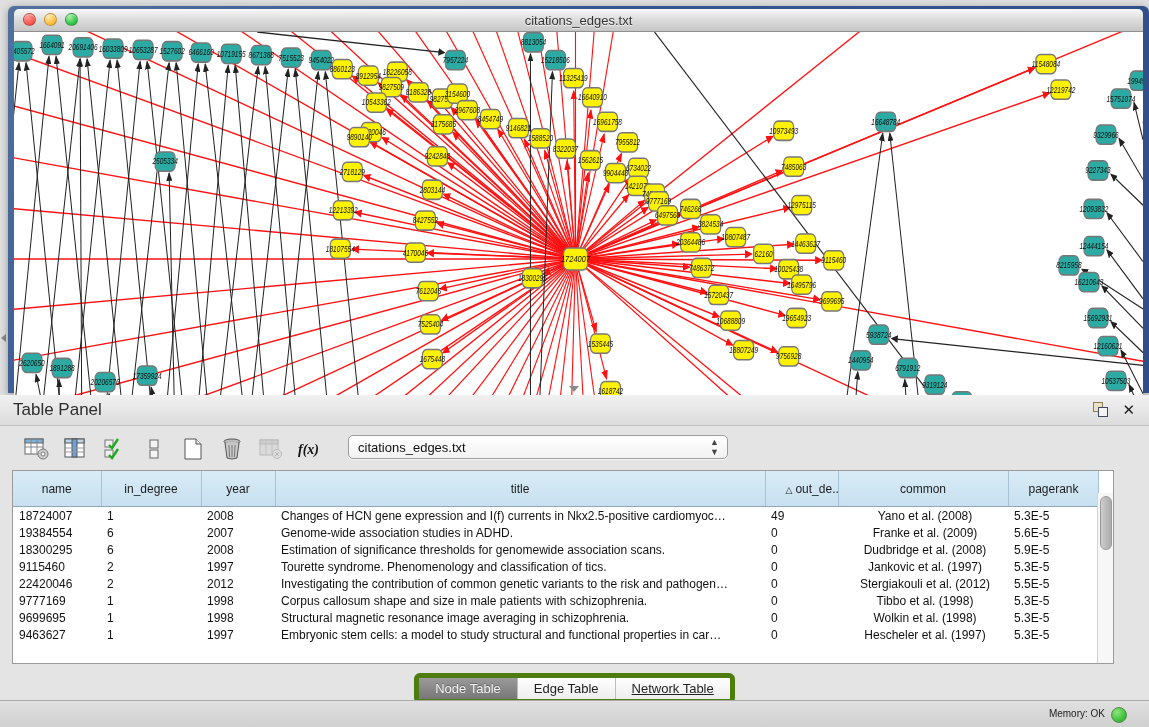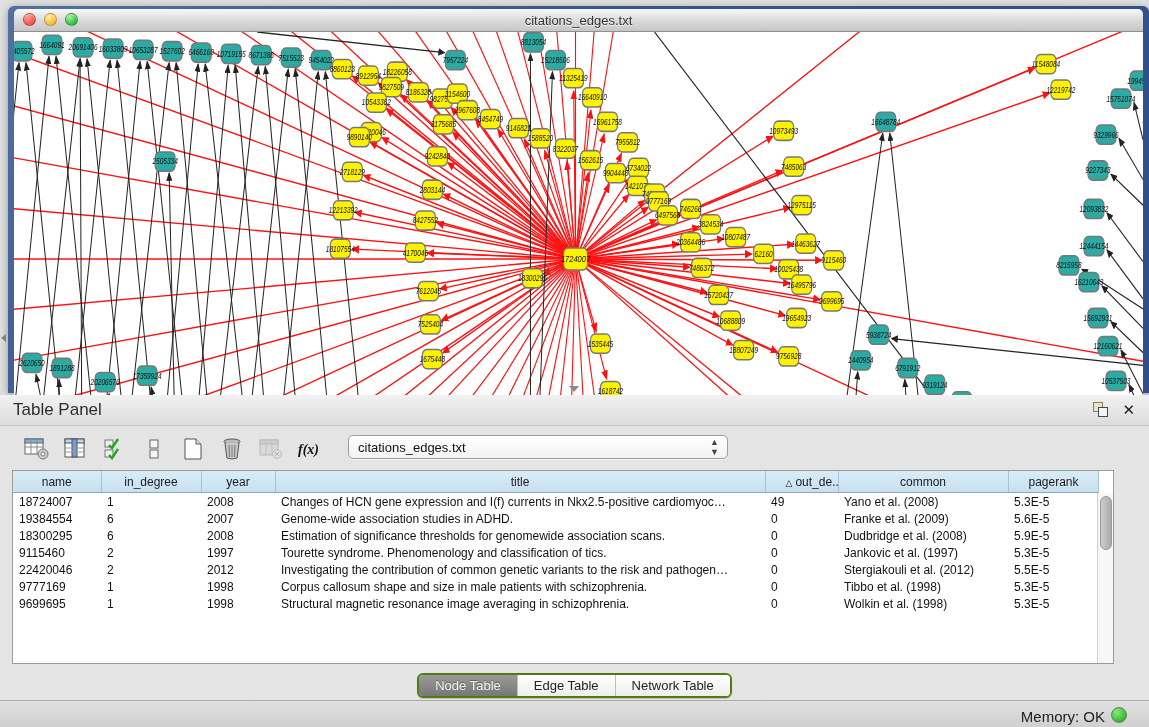--- a/index.html
+++ b/index.html
@@ -58,46 +58,46 @@
   }
   .combo .combo-val{font-size:13px;color:#111;margin-left:9px;}
   .combo .combo-arrows{position:absolute;right:8px;top:1px;font-size:9px;color:#444;line-height:10px;text-align:center;}
   
   .tbl-wrap{margin:2px 0 0 12px;width:1100px;height:192px;border:1px solid #9b9b9b;background:#fff;
     position:relative;overflow:hidden;}
   table.grid{border-collapse:collapse;table-layout:fixed;width:1085px;}
   table.grid th{
     background:linear-gradient(#d9ebf7,#c7e0ef);
     border-right:1px solid #a6c2d4;border-bottom:1px solid #8fa8b8;
-    font-size:12px;font-weight:normal;color:#1c1c1c;height:21px;text-align:center;
+    font-size:12px;font-weight:normal;color:#1c1c1c;height:35px;text-align:center;
     overflow:hidden;white-space:nowrap;padding:0 20px;
   }
   table.grid td{
     font-size:12px;color:#111;height:17px;padding:0 2px 0 6px;
     overflow:hidden;white-space:nowrap;text-overflow:ellipsis;
   }
-  table.grid td.center{text-align:left;}
+  table.grid td.center{text-align:center;}
   .sort-tri{font-size:9px;margin-right:3px;color:#222;}
   .vscroll{position:absolute;right:0;top:22px;bottom:0;width:15px;background:#f7f7f7;border-left:1px solid #d2d2d2;}
   .vthumb{position:absolute;left:2px;top:3px;width:10px;height:52px;border-radius:6px;
     background:linear-gradient(90deg,#cdcdcd,#ababab);border:1px solid #9a9a9a;}
   
   .tabs-row{position:absolute;left:0;top:278px;width:100%;display:flex;justify-content:center;}
-  .seg{display:flex;border:2px solid #4d7c0f;border-radius:6px;overflow:hidden;
+  .seg{display:flex;border:5px solid #4d7c0f;border-radius:6px;overflow:hidden;
     box-shadow:0 1px 1px rgba(0,0,0,.15);justify-content:flex-end;}
   .seg button{
     border:none;margin:0;padding:2px 16px;height:21px;font-size:13px;
     background:linear-gradient(#ffffff,#ededed);color:#222;border-right:1px solid #bdbdbd;
   }
-  .seg button:last-child{border-right:none;}
+  .seg button:last-child{border-right:none;text-decoration:underline;}
   .seg button.active{background:linear-gradient(#9a9a9a,#777777);color:#f2f2f2;text-shadow:0 -1px 0 rgba(0,0,0,.3);}
   
   .status-bar{position:absolute;left:0;top:700px;width:1149px;height:27px;
     background:linear-gradient(#e0e0e0,#cfcfcf);border-top:1px solid #ababab;}
-  .mem{position:absolute;right:44px;top:7px;font-size:15px;color:#222;}
+  .mem{position:absolute;right:44px;top:7px;font-size:10px;color:#222;}
   .mem-dot{position:absolute;right:22px;top:6px;width:14px;height:14px;border-radius:50%;
     background:radial-gradient(circle at 35% 30%,#90e57e,#3fc43b 60%,#2b9e2b);border:1px solid #5a8a52;}
 </style>
 </head>
 <body>
 
 <div class="left-grip"></div>
 
 <div class="net-window">
   <div class="titlebar">
@@ -924,20 +924,29 @@
           </tr>
           <tr>
             <td>9699695</td>
             <td>1</td>
             <td>1998</td>
             <td>Structural magnetic resonance image averaging in schizophrenia.</td>
             <td>0</td>
             <td class="center">Wolkin et al. (1998)</td>
             <td>5.3E-5</td>
           </tr>
+          <tr>
+            <td>9463627</td>
+            <td>1</td>
+            <td>1997</td>
+            <td>Embryonic stem cells: a model to study structural and functional properties in car…</td>
+            <td>0</td>
+            <td class="center">Hescheler et al. (1997)</td>
+            <td>5.3E-5</td>
+          </tr>
         </tbody>
     </table>
     <div class="vscroll">
       <div class="vthumb"></div>
     </div>
   </div>
 
   <div class="tabs-row">
     <div class="seg" id="tabSeg">
         <button class="active">Node Table</button>

